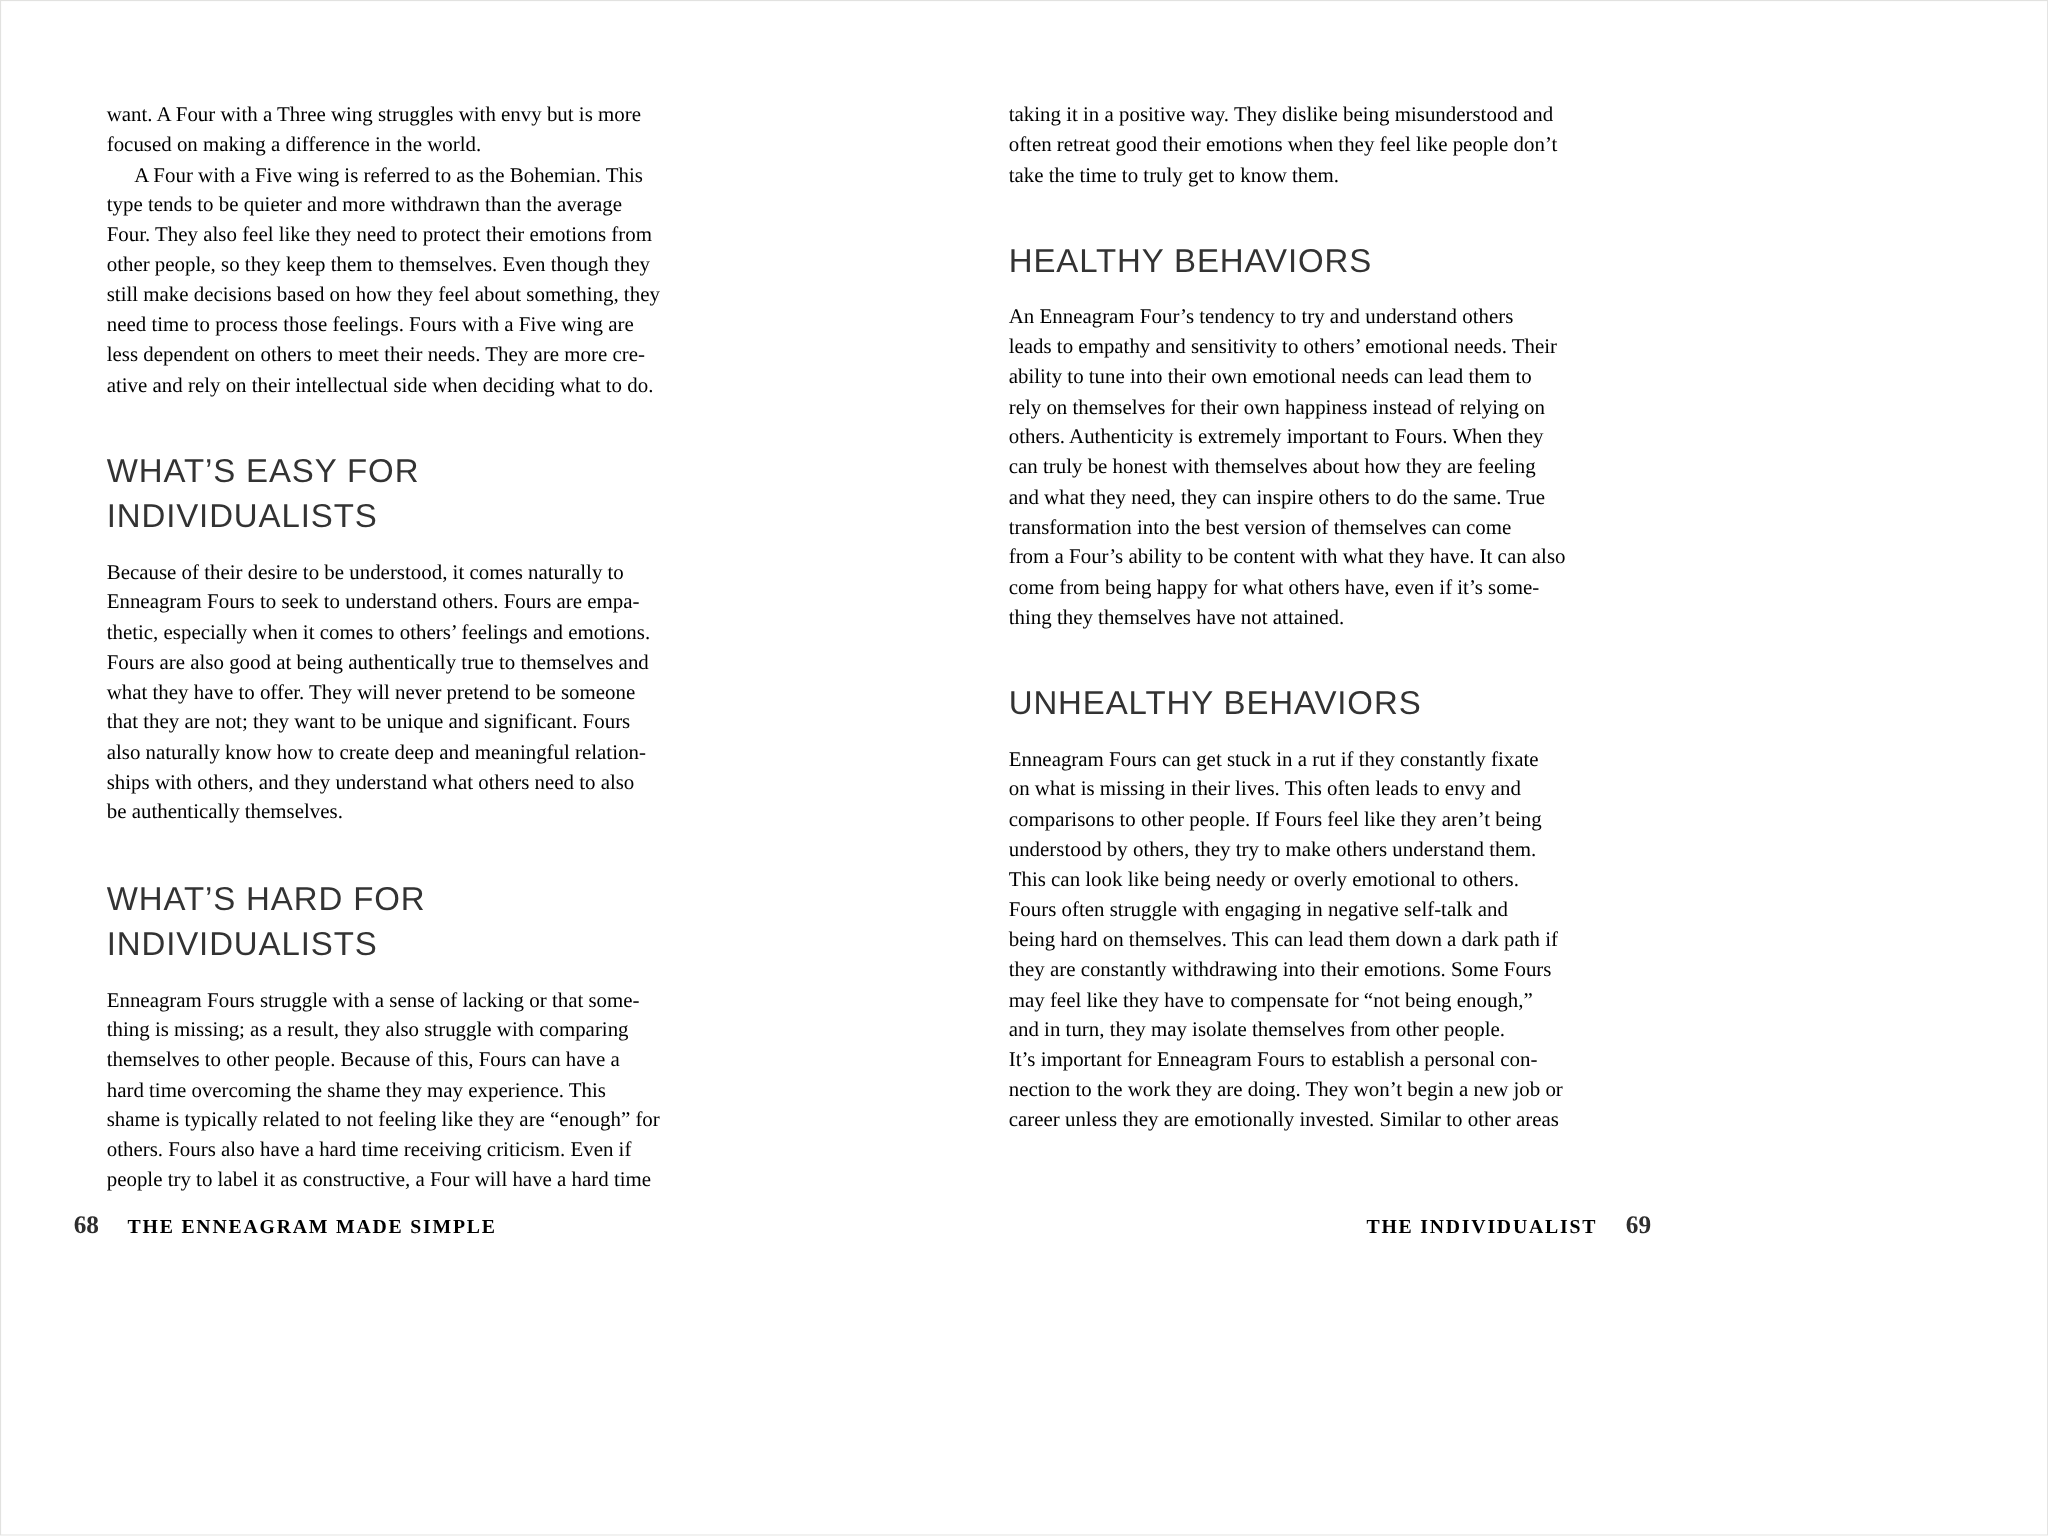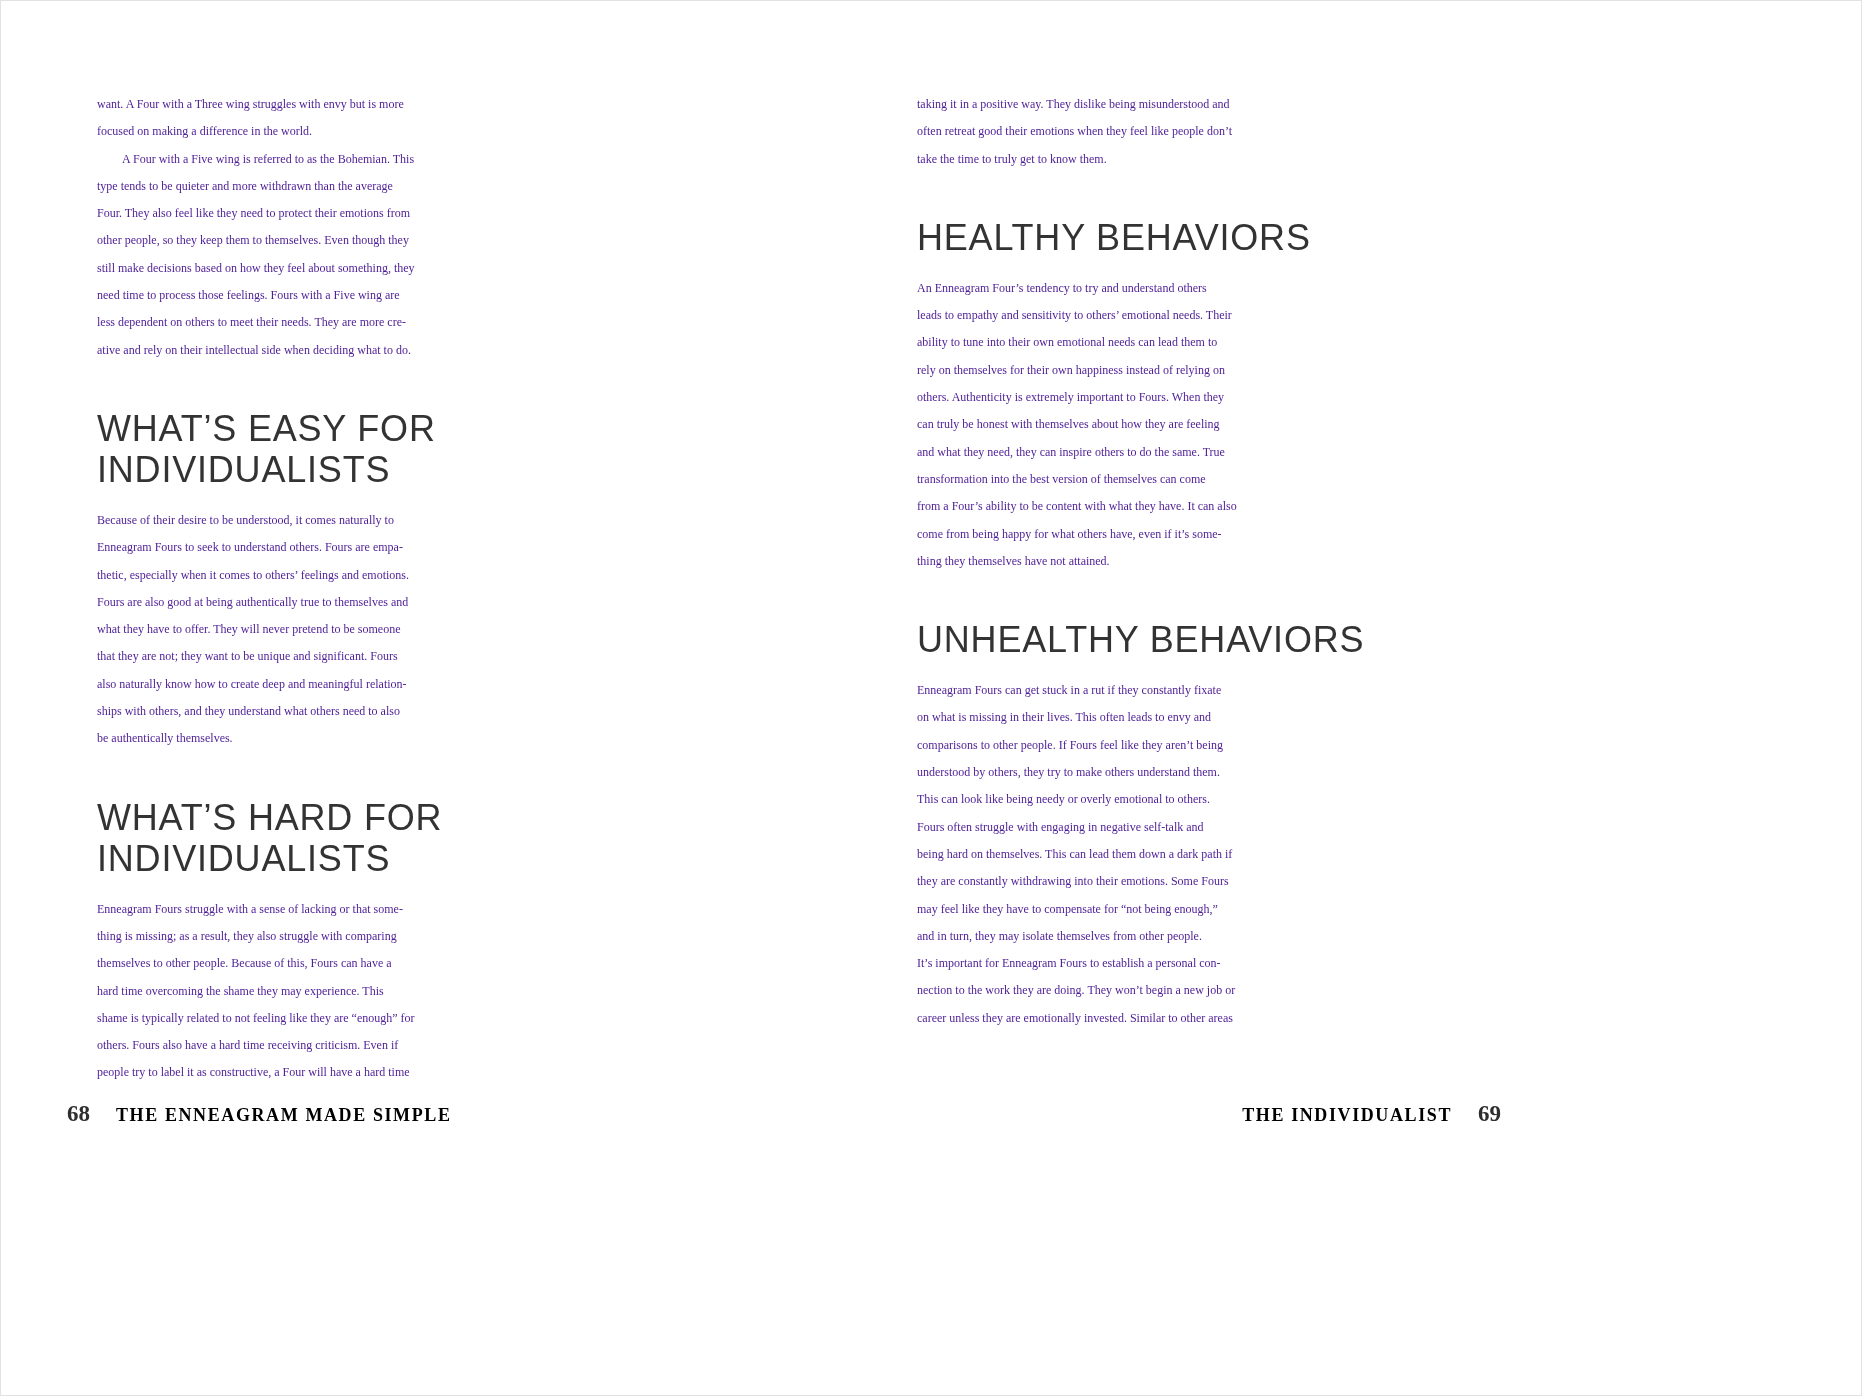--- a/index.html
+++ b/index.html
@@ -21,34 +21,34 @@
   .page-col {
     position: absolute;
     top: 90px;
     width: 560px;
   }
   .col-left  { left: 96px; }
   .col-right { left: 916px; }
 
   .body-para {
     margin: 0;
-    font-size: 12px;
+    font-size: 19px;
     line-height: 27.3px;
     white-space: pre-line;
-    color: #4c1d95;
+    color: #000000;
     text-align: left;
   }
   .body-para.indent-first {
     text-indent: 25px;
   }
   .section-heading {
     margin: 44px 0 17px 0;
     font-family: "Liberation Sans", sans-serif;
     font-weight: 300;
-    font-size: 36px;
+    font-size: 30px;
     line-height: 41px;
     letter-spacing: 0.8px;
     color: #333333;
     white-space: pre-line;
   }
   .footer {
     position: absolute;
     top: 1100px;
     left: 66px;
     right: 360px;

